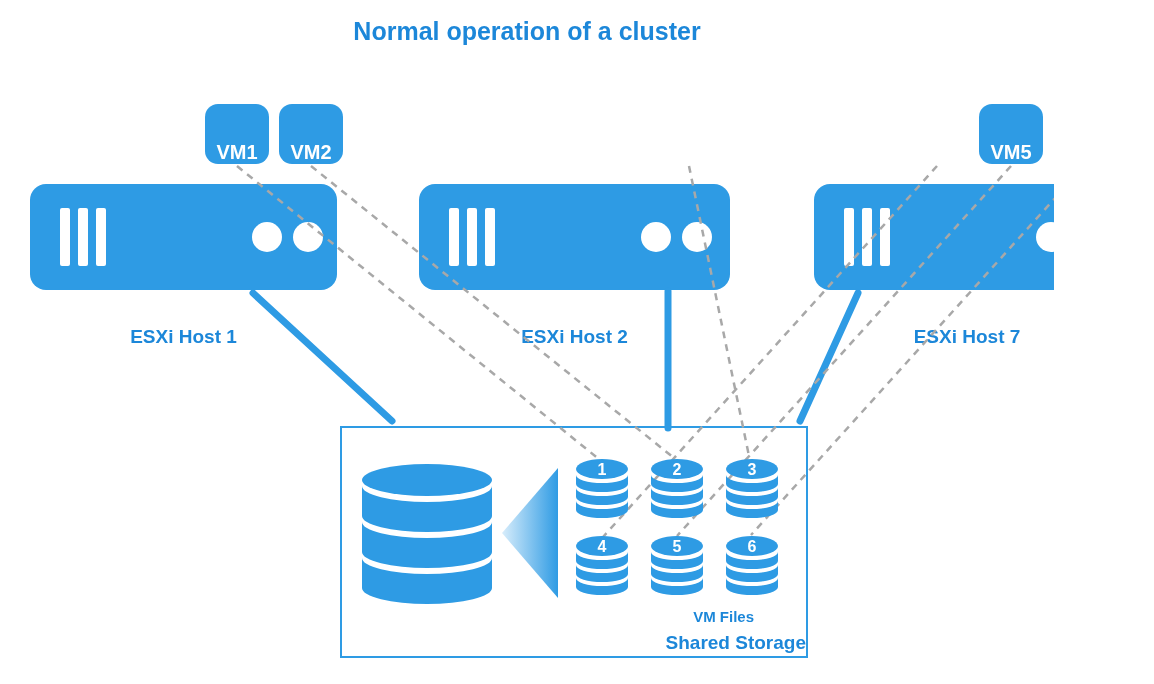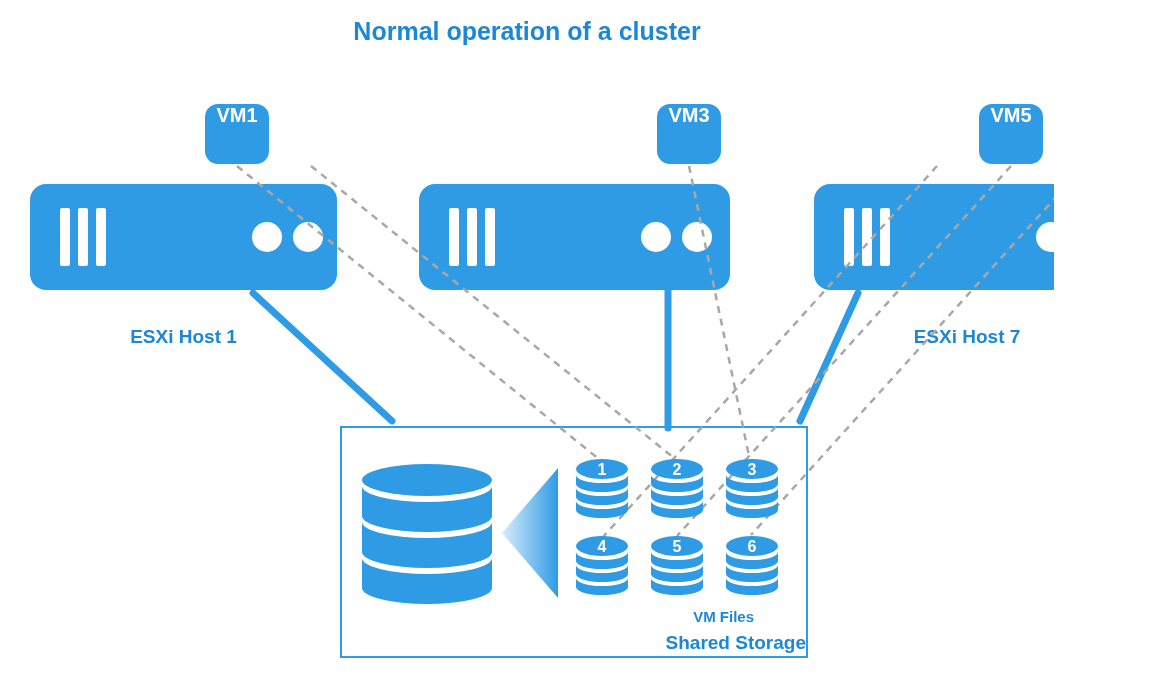--- a/index.html
+++ b/index.html
@@ -11,21 +11,21 @@
   }
   *{box-sizing:border-box;}
   body{margin:0;background:var(--background);font-family:"Liberation Sans",sans-serif;}
   .canvas{position:relative;width:1054px;height:684px;background:var(--background);overflow:hidden;}
 
   .title{position:absolute;top:17px;left:0;width:100%;text-align:center;
          font-size:25px;font-weight:bold;color:var(--text_blue);}
 
   .vm-badge{position:absolute;width:64px;height:60px;background:var(--accent);
             border-radius:13px;color:#fff;font-weight:bold;font-size:20px;
-            display:flex;align-items:flex-start;justify-content:center;}
+            display:flex;align-items:flex-end;justify-content:center;}
 
   .server{position:absolute;top:184px;height:106px;background:var(--accent);border-radius:16px;}
   .vents{position:absolute;left:30px;top:24px;display:flex;gap:8px;}
   .vent{width:10px;height:58px;background:#fff;border-radius:2px;}
   .circle{position:absolute;width:30px;height:30px;border-radius:50%;background:#fff;top:38px;}
   .c1{left:222px;} .c2{left:263px;}
 
   .host-label{position:absolute;top:306px;text-align:center;font-size:19px;
               font-weight:bold;color:var(--text_blue);margin-top:20px;}
 
@@ -51,22 +51,22 @@
 </head>
 <body>
 
 <div class="canvas">
 
   <div class="title">Normal operation of a cluster</div>
 
   <div class="vm-badge" style="left:205px;top:104px">
     <span>VM1</span>
   </div>
-  <div class="vm-badge" style="left:657px;top:104px">
-    <span>VM3</span>
+  <div class="vm-badge" style="left:279px;top:104px">
+    <span>VM2</span>
   </div>
   <div class="vm-badge" style="left:979px;top:104px">
     <span>VM5</span>
   </div>
 
   <div class="server" style="left:30px;width:307px">
     <div class="vents">
       <div class="vent"></div>
         <div class="vent"></div>
         <div class="vent"></div>
@@ -87,20 +87,21 @@
     <div class="vents">
       <div class="vent"></div>
         <div class="vent"></div>
         <div class="vent"></div>
     </div>
     <div class="circle c1"></div>
     <div class="circle c2"></div>
   </div>
 
   <div class="host-label" style="left:30px;width:307px">ESXi Host 1</div>
+  <div class="host-label" style="left:419px;width:311px">ESXi Host 2</div>
   <div class="host-label" style="left:814px;width:306px">ESXi Host 7</div>
 
   <div class="storage-box">
 
     <svg class="db-icon" width="134" height="146" viewBox="0 0 134 146">
       <path class="fill-accent" d="M2 24 A65 16 0 0 0 132 24 L132 54 A65 16 0 0 1 2 54 Z"></path>
       <path class="fill-accent" d="M2 60 A65 16 0 0 0 132 60 L132 90 A65 16 0 0 1 2 90 Z"></path>
       <path class="fill-accent" d="M2 96 A65 16 0 0 0 132 96 L132 126 A65 16 0 0 1 2 126 Z"></path>
       <ellipse class="fill-accent" cx="67" cy="18" rx="65" ry="16"></ellipse>
     </svg>

